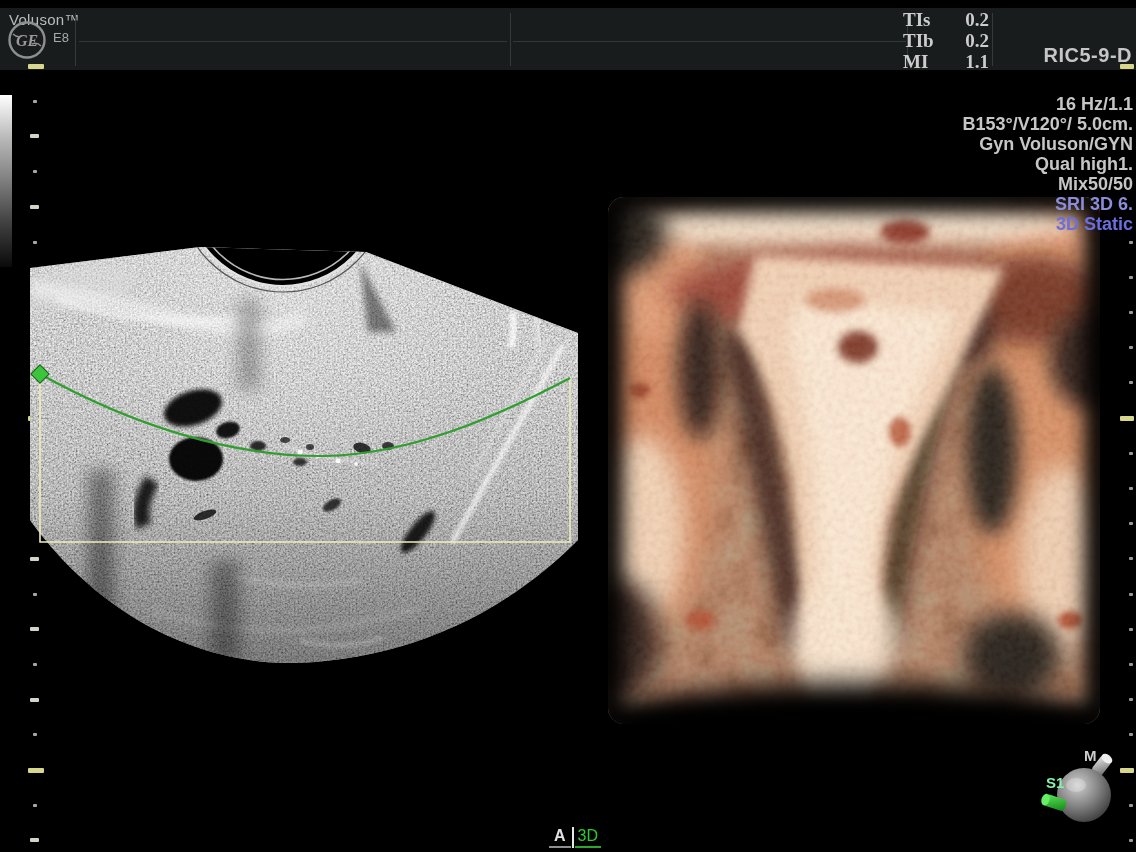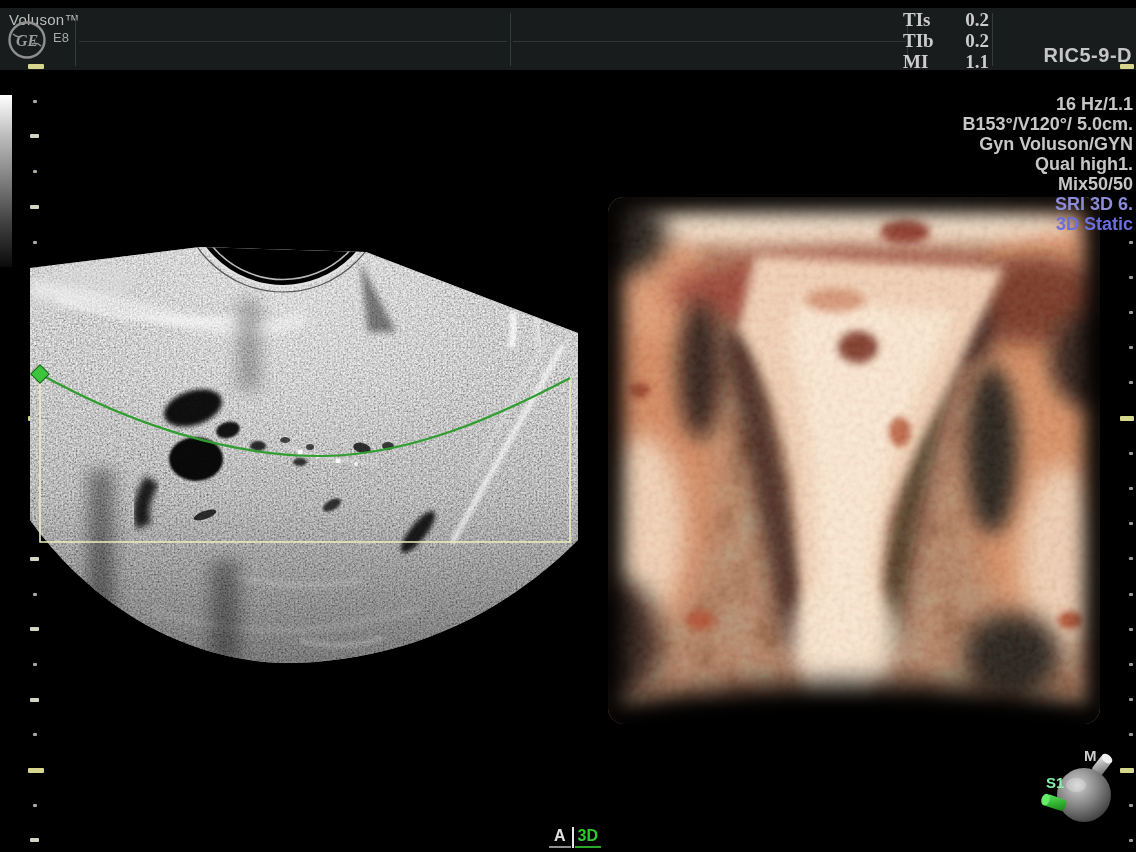--- a/index.html
+++ b/index.html
@@ -31,21 +31,21 @@
            background:linear-gradient(#ffffff,#b9b9b9 25%,#8a8a8a 45%,#3f3f3f 75%,#0a0a0a 100%);}
 
   
   .tick{position:absolute;border-radius:1px;}
 
   
   #plane-marker{left:549px;top:827px;display:flex;align-items:flex-end;z-index:30;}
   #plane-marker .pl{font-size:16px;font-weight:700;color:#e2e2e2;
                     border-bottom:2px solid #8f8f8f;padding:0 5px 1px 5px;}
   #plane-marker .div{width:2px;height:21px;background:#e8e8e8;margin:0 1px;}
-  #plane-marker .md{font-size:16px;font-weight:700;color:#2ecc2e;
+  #plane-marker .md{font-size:16px;font-weight:400;color:#2ecc2e;
                     border-bottom:2px solid #2aa82a;padding:0 3px 1px 3px;}
 
   
   #orient-m{left:1084px;top:747px;font-size:15px;color:#cdcdcd;font-weight:700;z-index:31;}
   #orient-s1{left:1046px;top:774px;font-size:15px;color:#86efac;font-weight:700;z-index:31;}
 
   svg{position:absolute;display:block;}
 </style>
 </head>
 <body>

